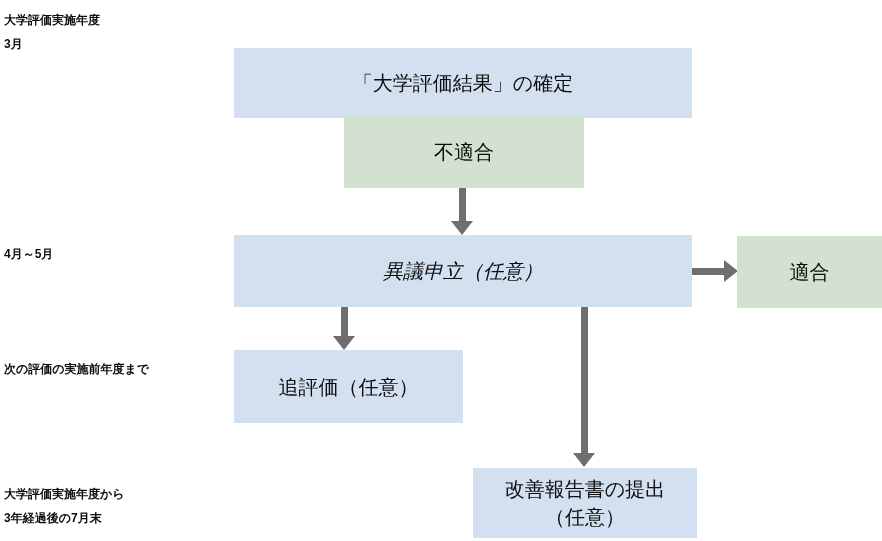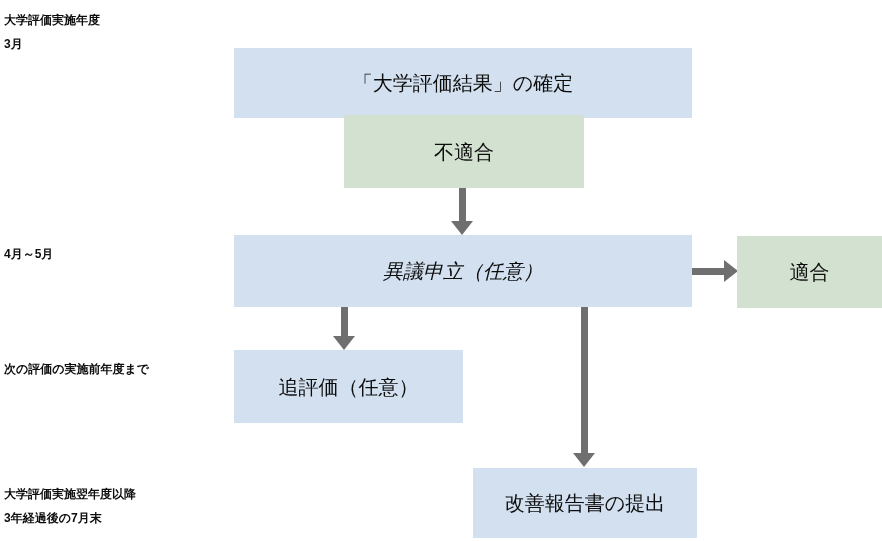--- a/index.html
+++ b/index.html
@@ -92,21 +92,21 @@
     <div>大学評価実施年度</div>
     <div>3月</div>
   </div>
   <div class="tl-label" id="label-2">
     <div>4月～5月</div>
   </div>
   <div class="tl-label" id="label-3">
     <div>次の評価の実施前年度まで</div>
   </div>
   <div class="tl-label" id="label-4">
-    <div>大学評価実施翌年度以降</div>
+    <div>大学評価実施年度から</div>
     <div>3年経過後の7月末</div>
   </div>
 
   <div class="shaft" id="arrow-a-shaft"></div>
   <div class="head down" id="arrow-a-head"></div>
 
   <div class="shaft" id="arrow-b-shaft"></div>
   <div class="head right" id="arrow-b-head"></div>
 
   <div class="shaft" id="arrow-c-shaft"></div>
@@ -130,15 +130,16 @@
   <div class="node green" id="node-pass">
     <div>適合</div>
   </div>
 
   <div class="node blue" id="node-reevaluation">
     <div>追評価（任意）</div>
   </div>
 
   <div class="node blue" id="node-report">
     <div>改善報告書の提出</div>
+    <div>（任意）</div>
   </div>
 
 </div>
 
 </body></html>

